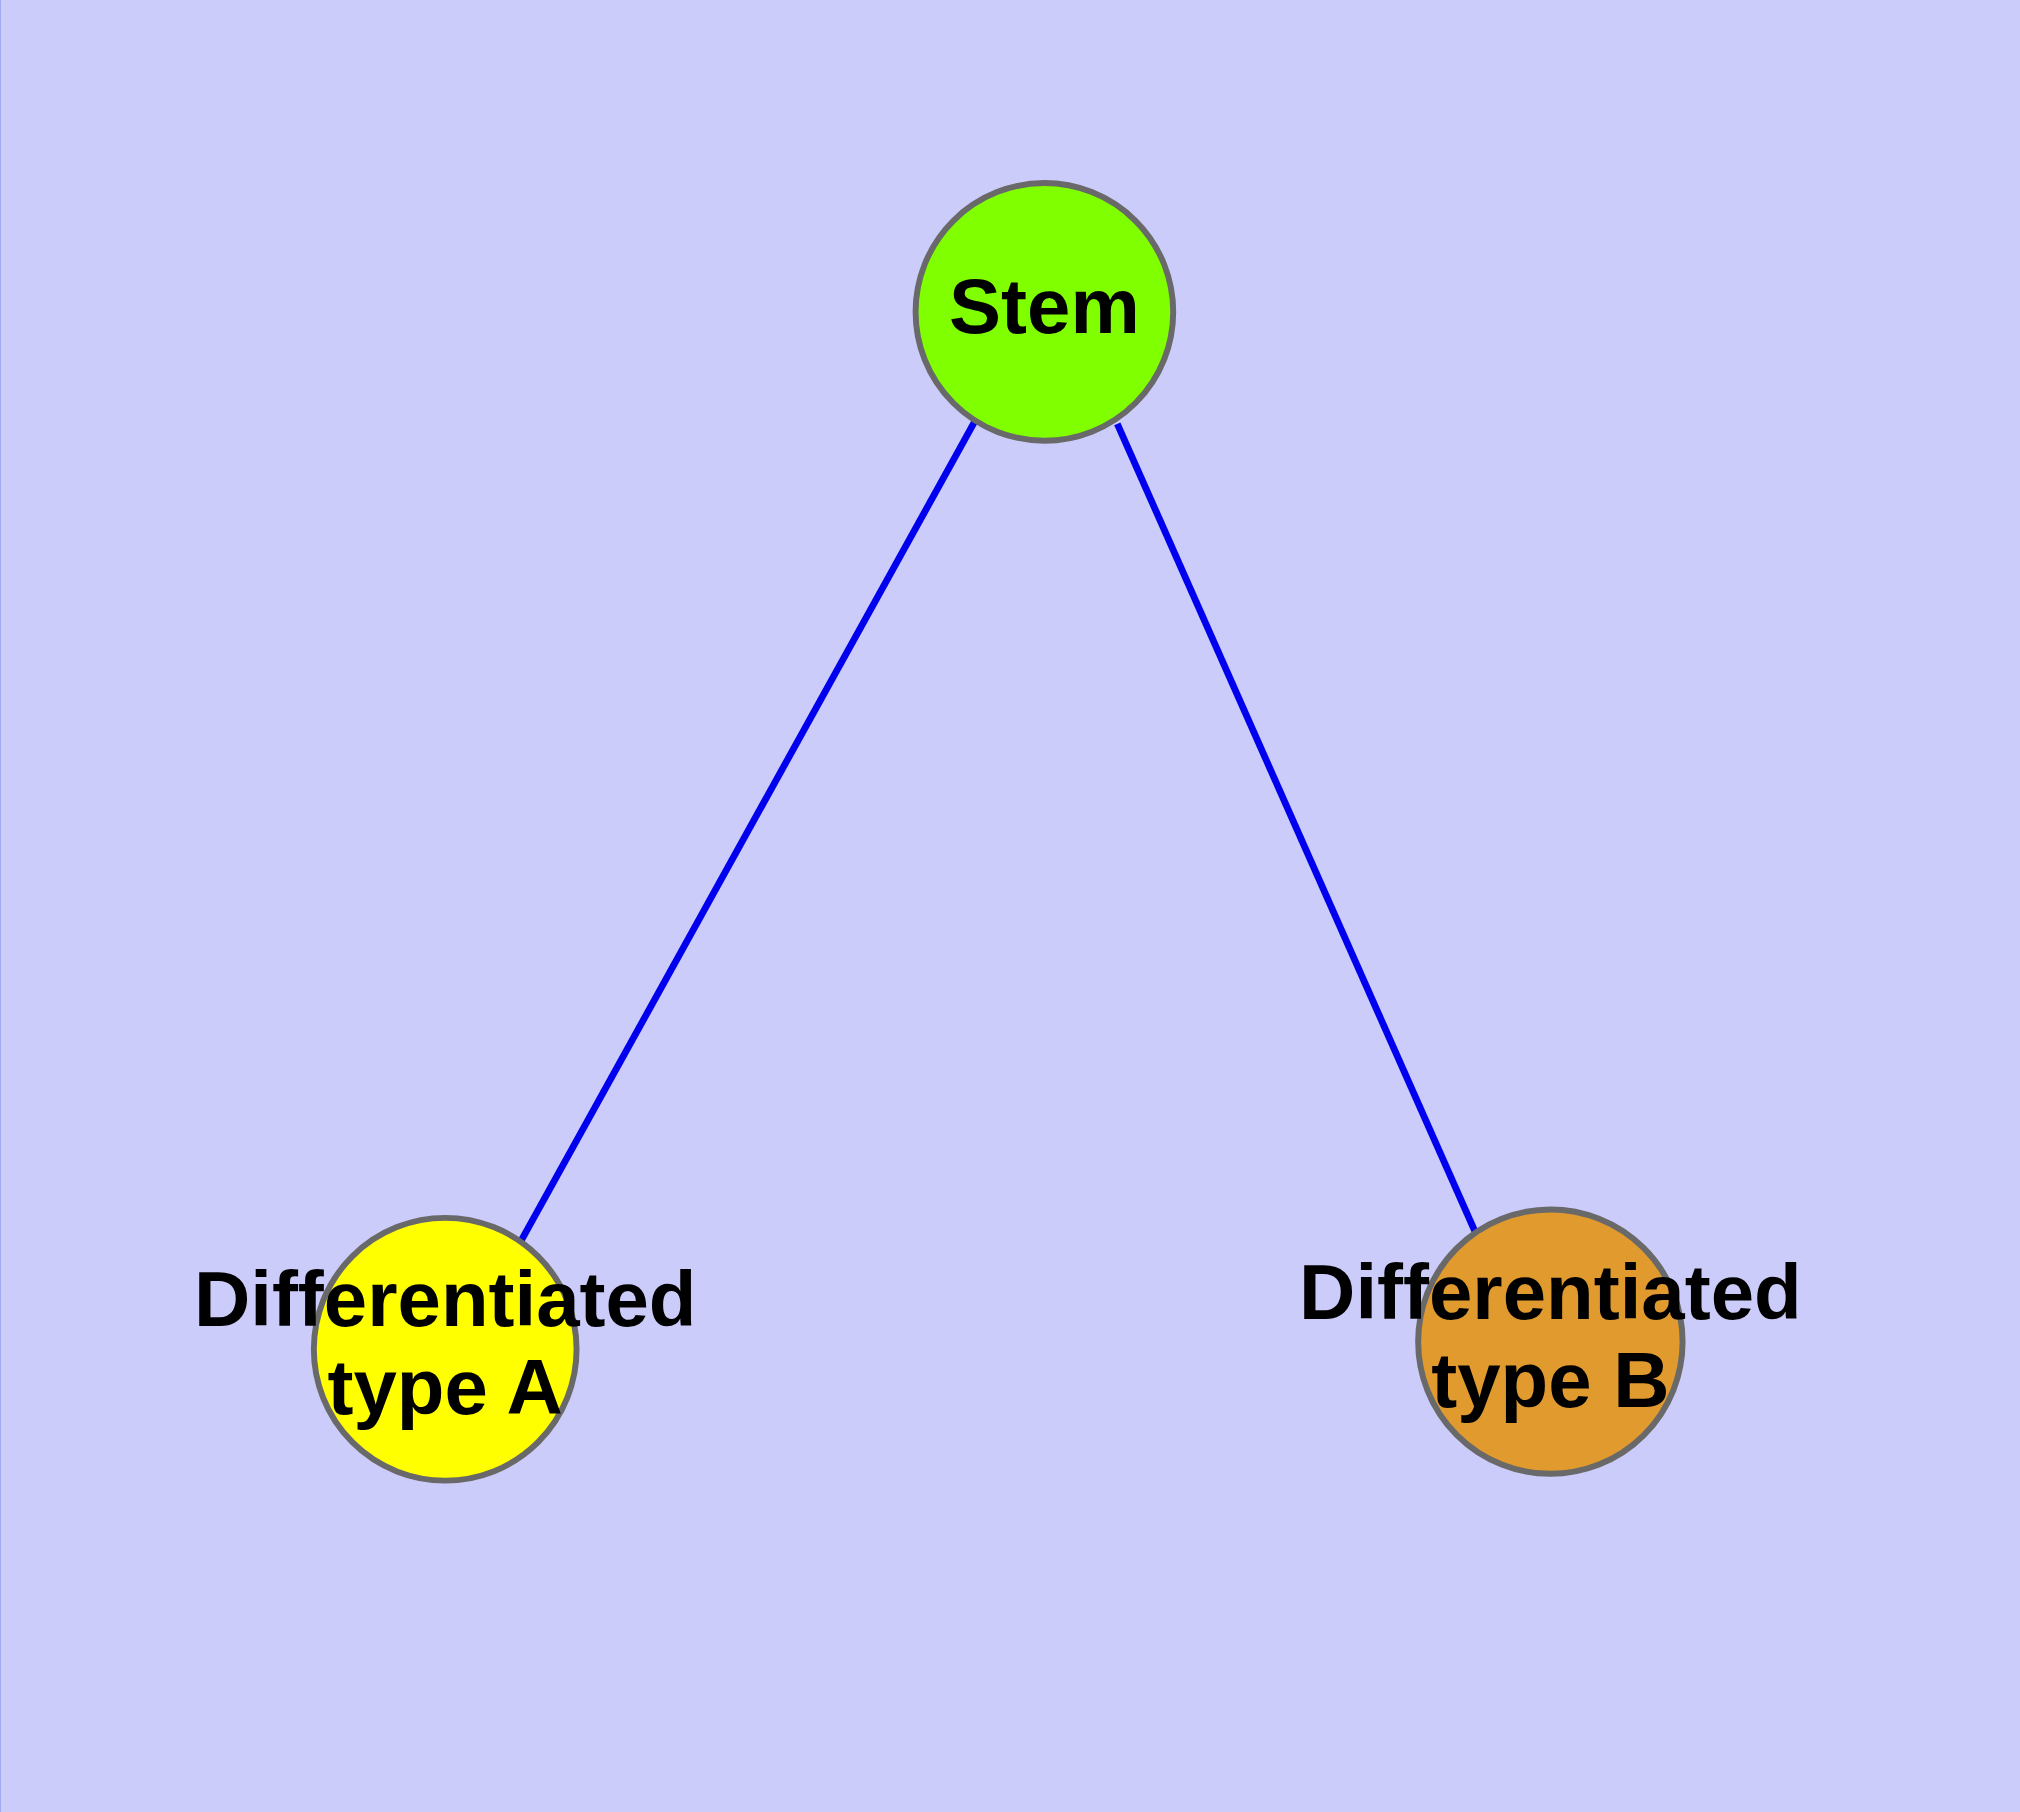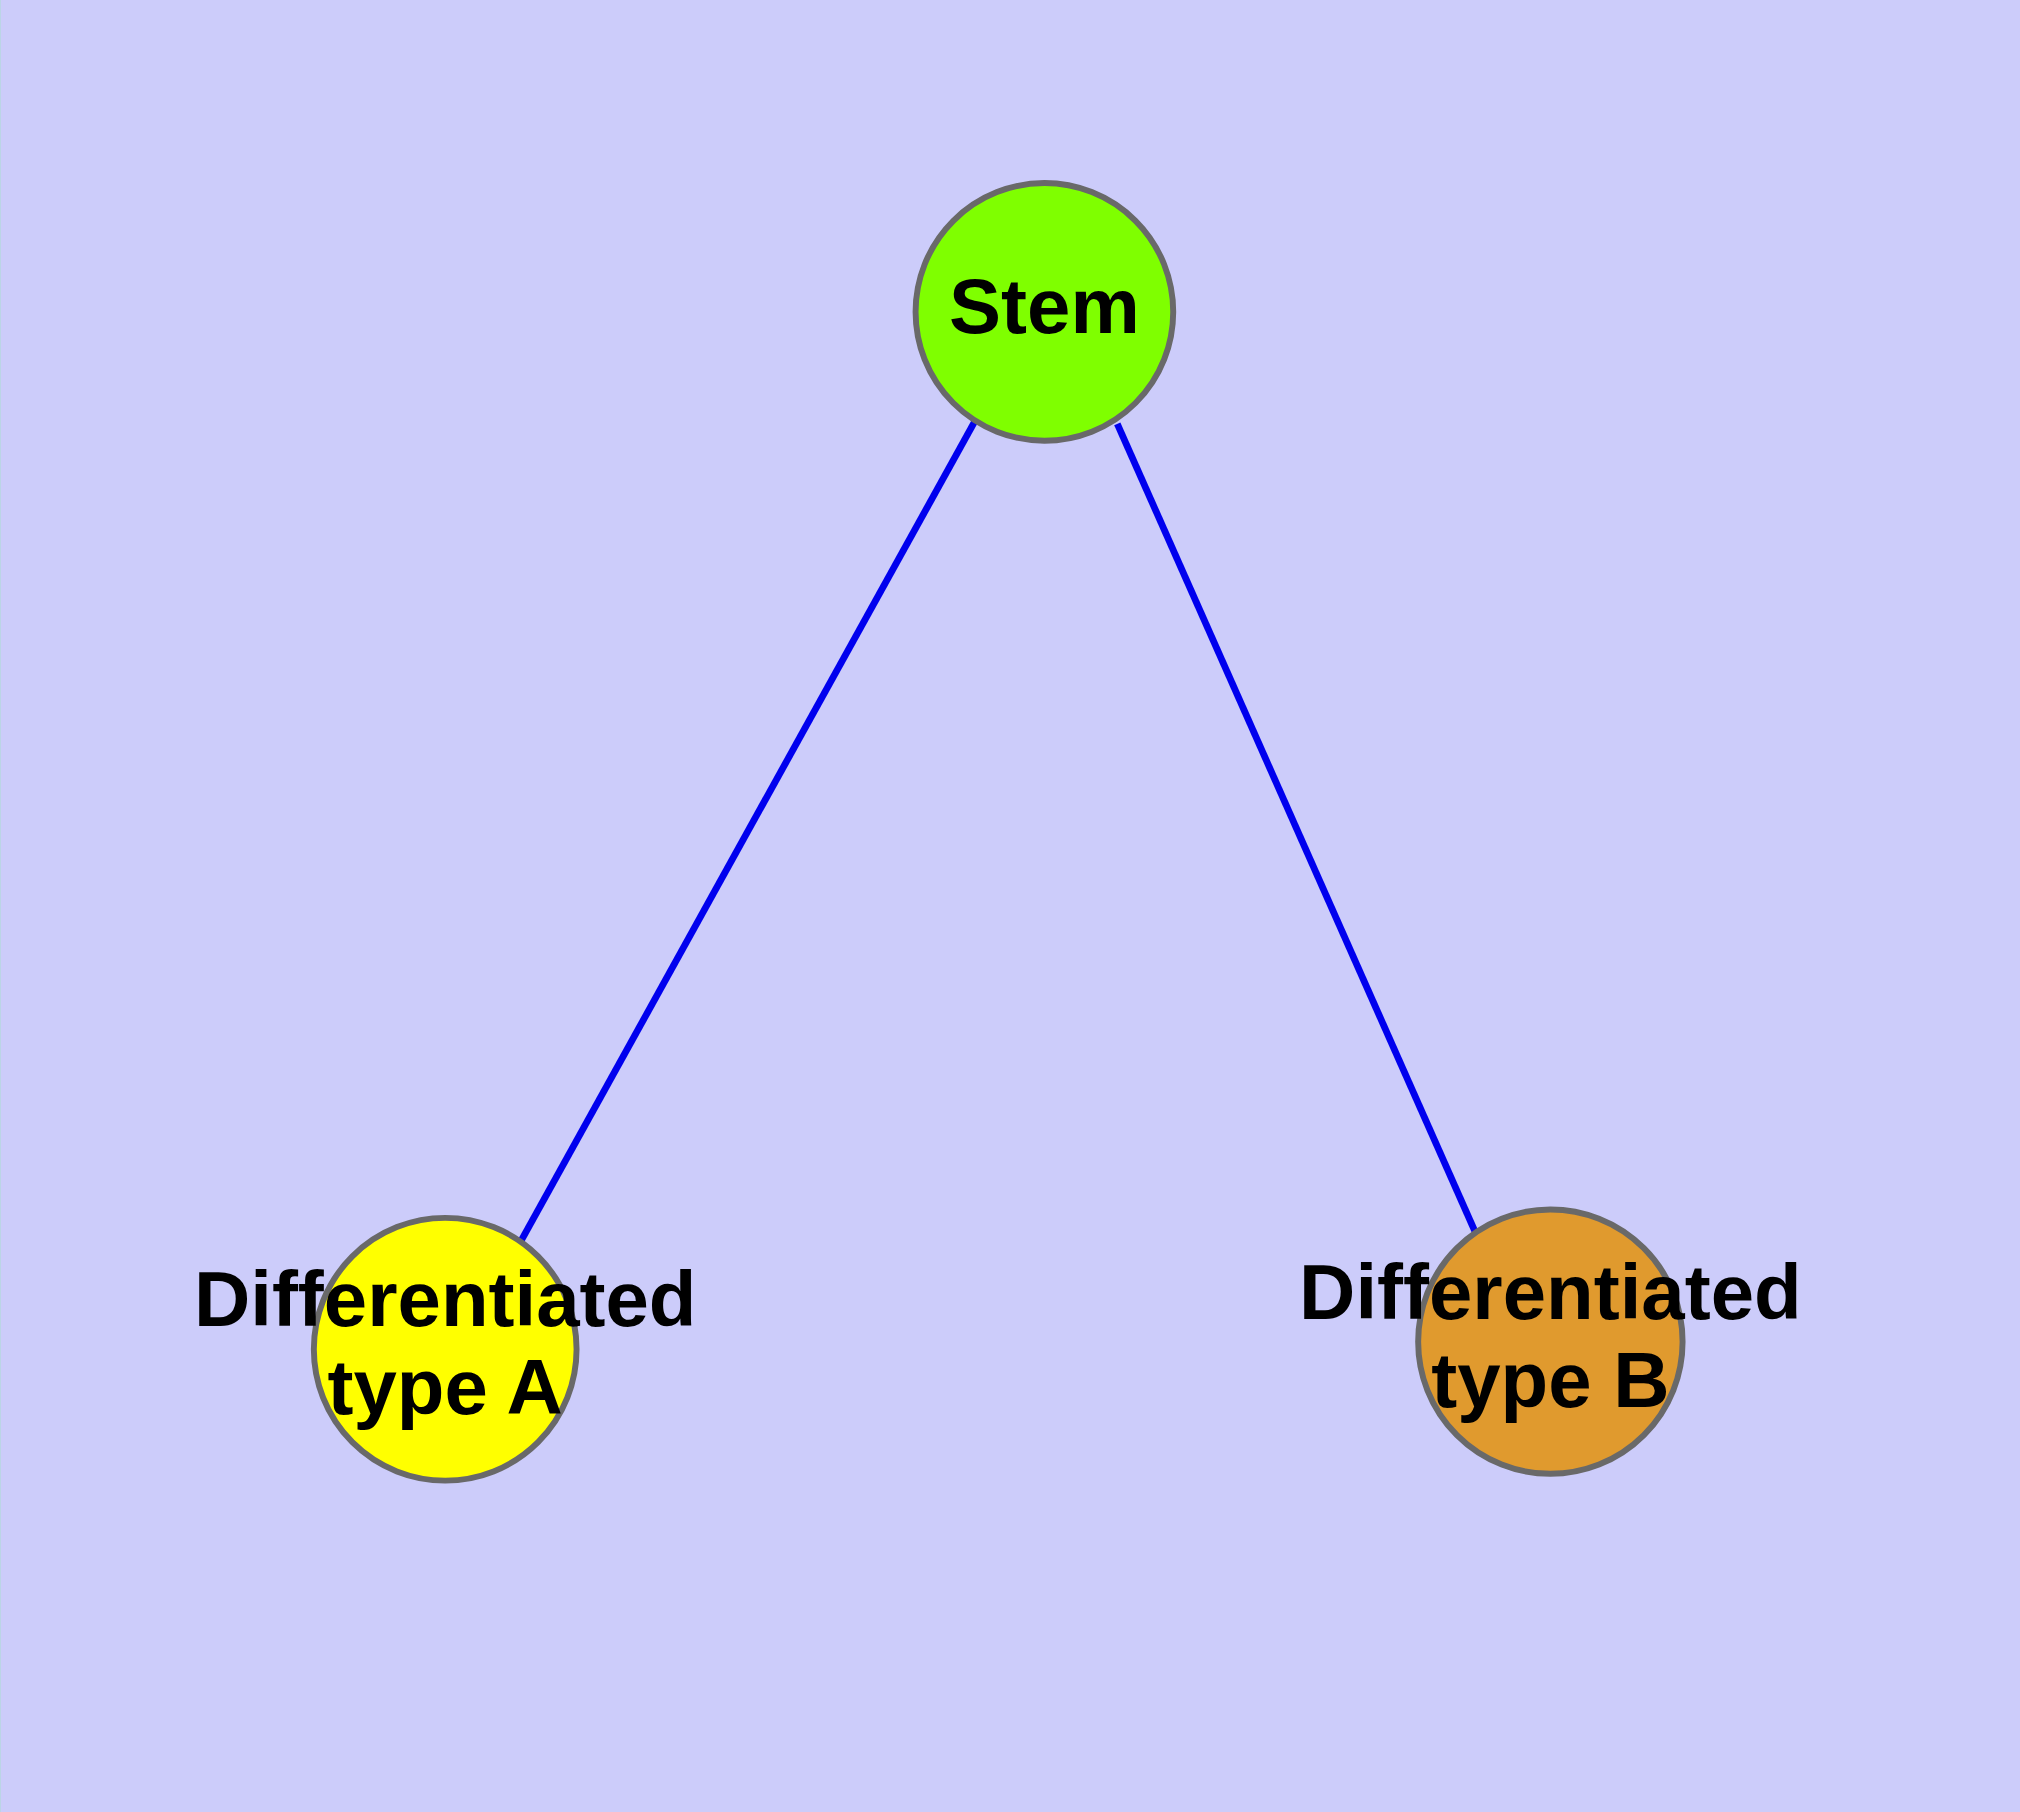--- a/index.html
+++ b/index.html
@@ -39,21 +39,21 @@
     fill: none;
   }
   .node-circle {
     stroke: #696969;
     stroke-width: 7;
   }
 </style>
 </head>
 <body>
 
-<div id="canvas" style="width: 2021px; height: 1812px; background: #86efac;">
+<div id="canvas" style="width: 2021px; height: 1812px; background: #1d4ed8;">
   <svg id="graph-svg" viewBox="0 0 2384 2138" xmlns="http://www.w3.org/2000/svg" style="width: 2021px; height: 1812px;">
 
     <rect id="bg-rect" x="0" y="0" width="2384" height="2138" fill="#ccccfa"></rect>
 
     <g id="edges-group">
       <line class="edge-line" id="edge-0" x1="1150" y1="497" x2="614" y2="1465" stroke="#0000ee" stroke-width="8"></line>
       <line class="edge-line" id="edge-1" x1="1318" y1="500" x2="1740" y2="1453" stroke="#0000ee" stroke-width="8"></line>
     </g>
 
     <g id="nodes-group">

